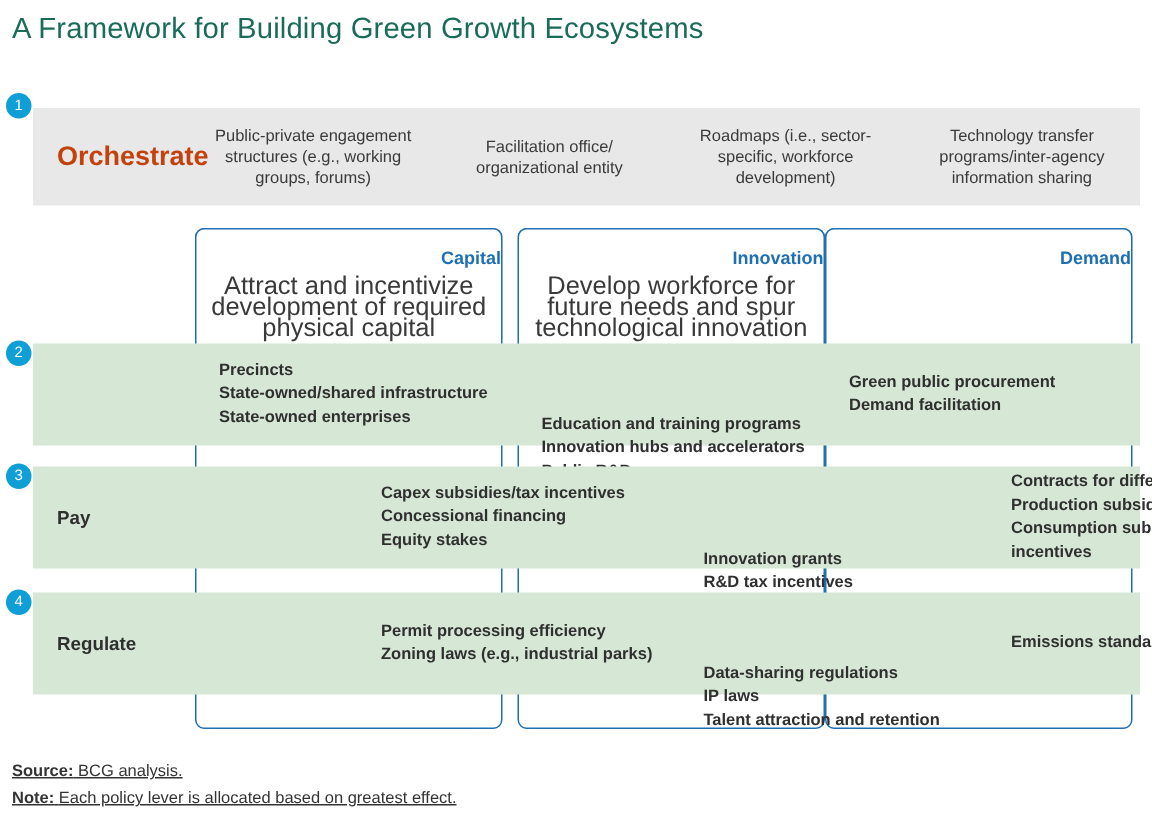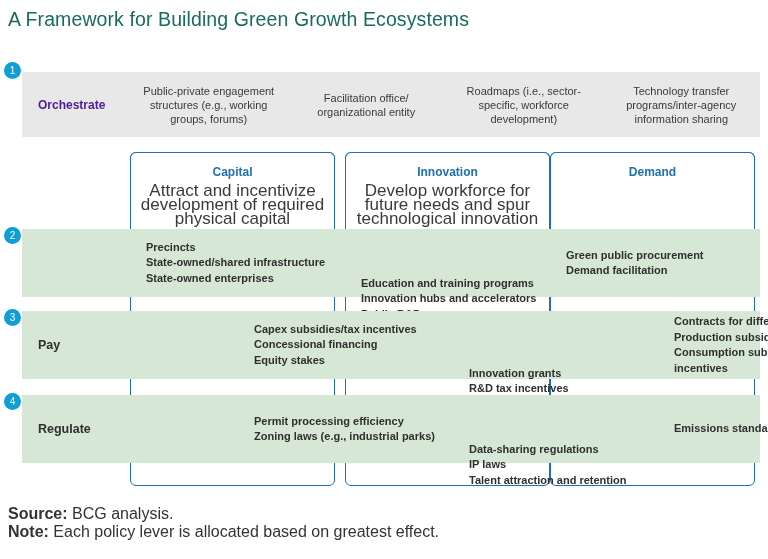--- a/index.html
+++ b/index.html
@@ -57,23 +57,23 @@
     top: 72px;
     width: 738px;
     height: 65px;
     background: #e8e8e8;
     display: flex;
     align-items: center;
   }
   .orchestrate .row-label {
     width: 108px;
     flex: 0 0 108px;
-    font-size: 12px;
-    font-weight: bold;
-    color: #4c1d95;
+    font-size: 18px;
+    font-weight: bold;
+    color: #c2410c;
     padding-left: 16px;
     box-sizing: border-box;
   }
   .orchestrate .cells {
     display: flex;
     flex: 1 1 auto;
     height: 100%;
     align-items: center;
   }
   .orchestrate .ocell {
@@ -98,20 +98,21 @@
     background: #ffffff;
     box-sizing: border-box;
     text-align: center;
     padding-top: 12px;
   }
   .colhead .ch-title {
     font-size: 12px;
     color: #1f6fb2;
     font-weight: bold;
     margin-bottom: 5px;
+    text-align: right;
   }
   .colhead .ch-sub {
     font-size: 17px;
     line-height: 14px;
     color: #3a3a3a;
     padding: 0 8px;
   }
   .col-0 { left: 130px; }
   .col-1 { left: 345px; }
   .col-2 { left: 550px; }
@@ -172,23 +173,24 @@
   .lcell-0 { left: 108px;  width: 205px; }
   .lcell-1 { left: 323px;  width: 205px; margin-top: 36px; }
   .lcell-2 { left: 528px;  width: 205px; }
   .lcell span { display: block; }
 
   
   .footnotes {
     position: absolute;
     left: 8px;
     top: 505px;
-    font-size: 16px;
+    font-size: 11px;
     color: #333333;
     line-height: 18px;
+    text-decoration: underline;
   }
   .footnotes .fn-label { font-weight: bold; }
   .fn-row { white-space: nowrap; }
 </style>
 </head>
 <body>
 
 <div class="page">
 
   <div class="title">A Framework for Building Green Growth Ecosystems</div>

